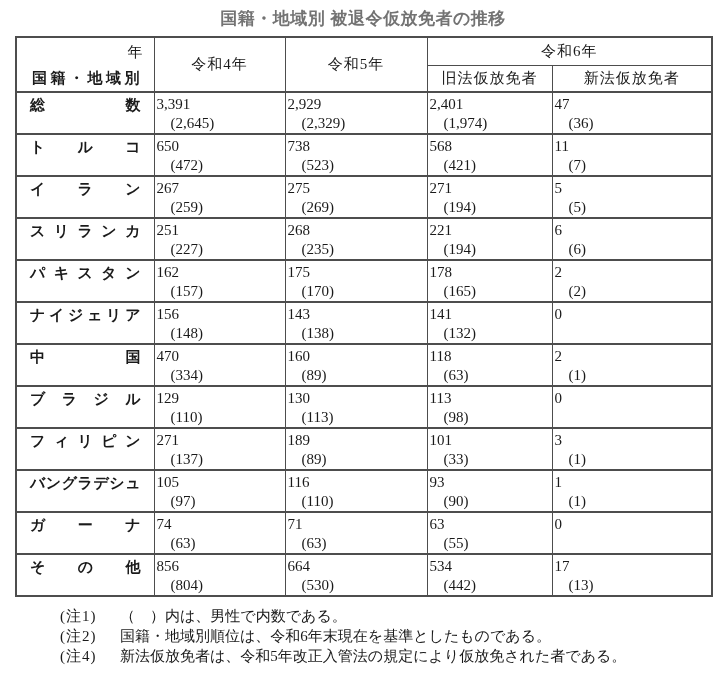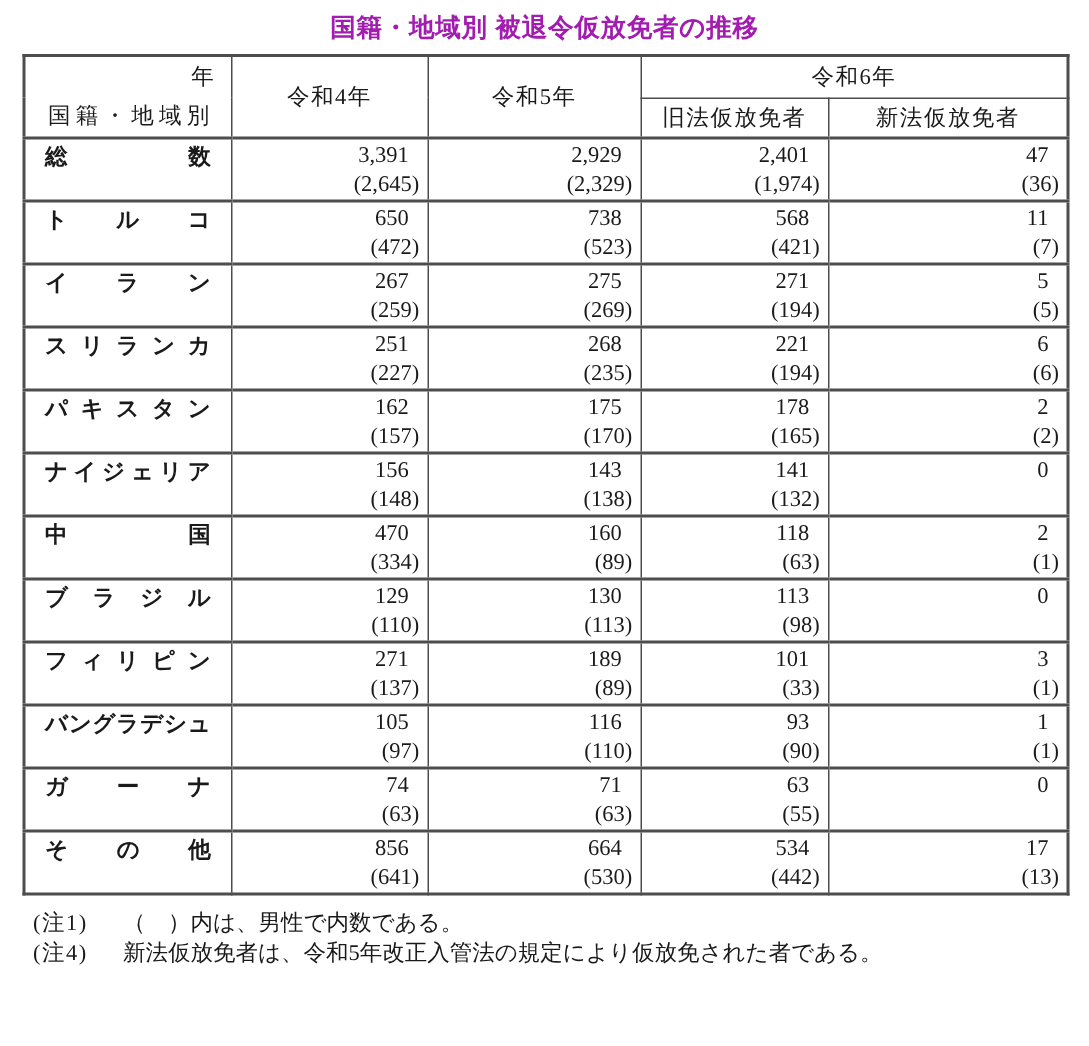--- a/index.html
+++ b/index.html
@@ -4,60 +4,60 @@
 <style>
   html,body{margin:0;padding:0;}
   body{
     width:726px;height:697px;background:#ffffff;color:#1a1a1a;
     font-family:"Liberation Serif","DejaVu Serif",serif;
     overflow:hidden;position:relative;
   }
   .title{
     margin-top:7px;text-align:center;
     font-family:"Liberation Sans","DejaVu Sans",sans-serif;
-    font-weight:bold;font-size:17px;letter-spacing:0.5px;color:#a21caf;
+    font-weight:bold;font-size:17px;letter-spacing:0.5px;color:#737373;
   }
   table.main{
     border-collapse:collapse;table-layout:fixed;
     width:696px;margin:6px 0 0 15px;
     border:2px solid #4d4d4d;
   }
   .main th,.main td{border:1px solid #4d4d4d;}
   .main tbody th,.main tbody td{border-top-width:2px;}
   .main thead tr.sub th{border-top-width:1px;}
   .main thead th{
     font-weight:normal;font-size:15px;text-align:center;
     letter-spacing:1px;padding:1px 2px;
   }
   .main thead tr.top{height:28px;}
   .main thead tr.sub{height:27px;}
   th.corner{padding:0;vertical-align:top;}
   .corner-top{text-align:right;padding:4px 9px 0 0;letter-spacing:0;line-height:18px;}
   .corner-bottom{
     text-align:justify;text-align-last:justify;text-justify:inter-character;
-    padding:8px 12px 2px 13px;letter-spacing:0;line-height:18px;
+    padding:8px 12px 2px 13px;letter-spacing:0;line-height:18px;font-weight:bold;
   }
   .main tbody tr{height:41px;}
   th.name{
     font-weight:bold;font-size:15px;vertical-align:top;
     text-align:justify;text-align-last:justify;text-justify:inter-character;
     padding:2px 13px 0 13px;line-height:20px;letter-spacing:0;
   }
   td.val{
-    text-align:right;vertical-align:top;font-size:15px;
+    vertical-align:top;font-size:15px;
     padding:1px 5px 0 2px;
     margin-top:32px;
   }
   td.val .num{line-height:20px;padding-right:7px;white-space:pre;}
   td.val .par{line-height:19px;white-space:pre;padding-left:14px;}
   .notes{
     margin:9px 0 0 22px;width:696px;font-size:15px;line-height:20px;color:#1a1a1a;
   }
   .note{padding-left:50px;text-indent:-50px;margin:0 0 0 0;}
-  .note .lbl{display:inline-block;width:60px;text-indent:0;letter-spacing:1px;}
+  .note .lbl{display:inline-block;width:60px;text-indent:0;letter-spacing:1px;margin-left:38px;}
 </style>
 </head>
 <body>
 
 <div class="title">国籍・地域別 被退令仮放免者の推移</div>
 
 <table class="main">
   <colgroup>
     <col style="width:138px">
       <col style="width:131px">
@@ -287,34 +287,35 @@
         </td>
       <td class="val">
           <div class="num">0</div>
           <div class="par"></div>
         </td>
     </tr>
     <tr>
       <th class="name">その他</th>
       <td class="val">
           <div class="num">856</div>
-          <div class="par">(641)</div>
+          <div class="par">(804)</div>
         </td>
       <td class="val">
           <div class="num">664</div>
           <div class="par">(530)</div>
         </td>
       <td class="val">
           <div class="num">534</div>
           <div class="par">(442)</div>
         </td>
       <td class="val">
           <div class="num">17</div>
           <div class="par">(13)</div>
         </td>
     </tr>
   </tbody>
 </table>
 
 <div class="notes">
   <div class="note"><span class="lbl">(注1)</span><span>（　）内は、男性で内数である。</span></div>
+  <div class="note"><span class="lbl">(注2)</span><span>国籍・地域別順位は、令和6年末現在を基準としたものである。</span></div>
   <div class="note"><span class="lbl">(注4)</span><span>新法仮放免者は、令和5年改正入管法の規定により仮放免された者である。</span></div>
 </div>
 
 </body></html>

